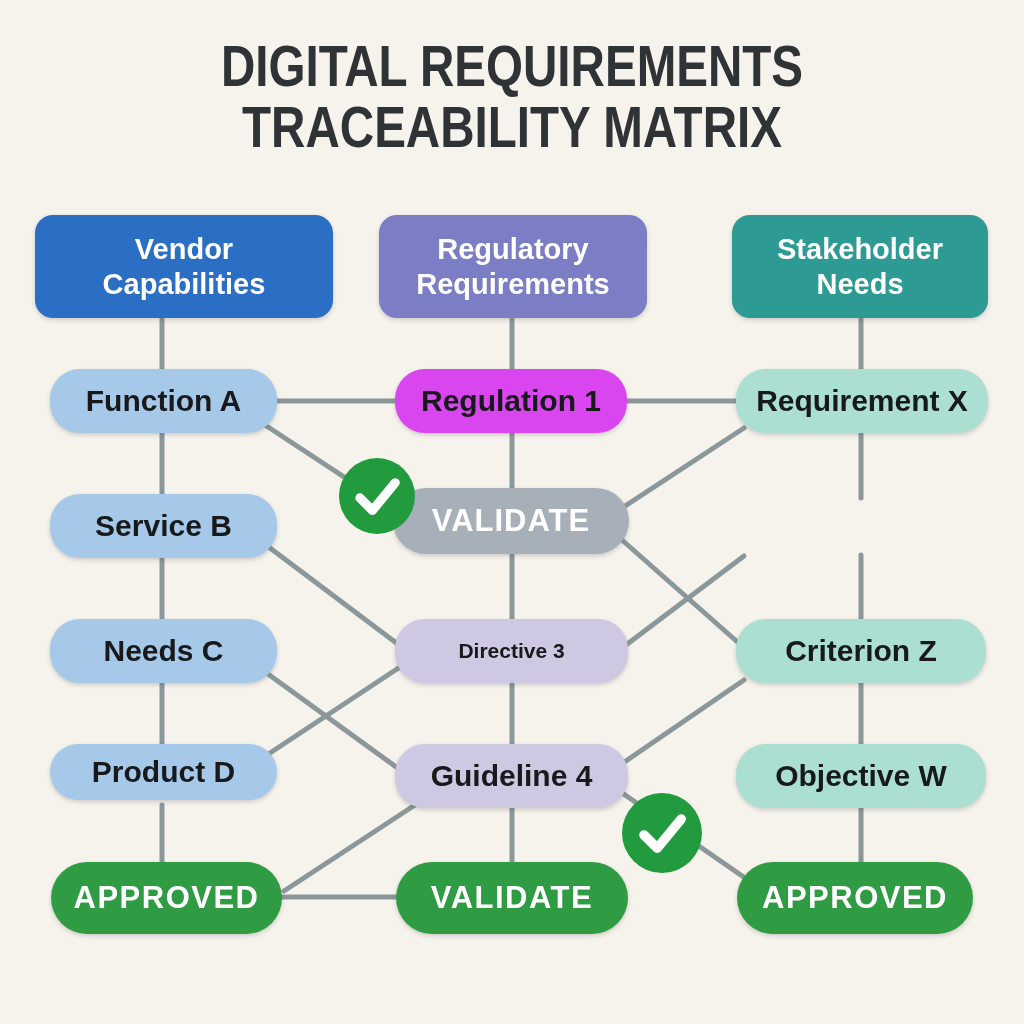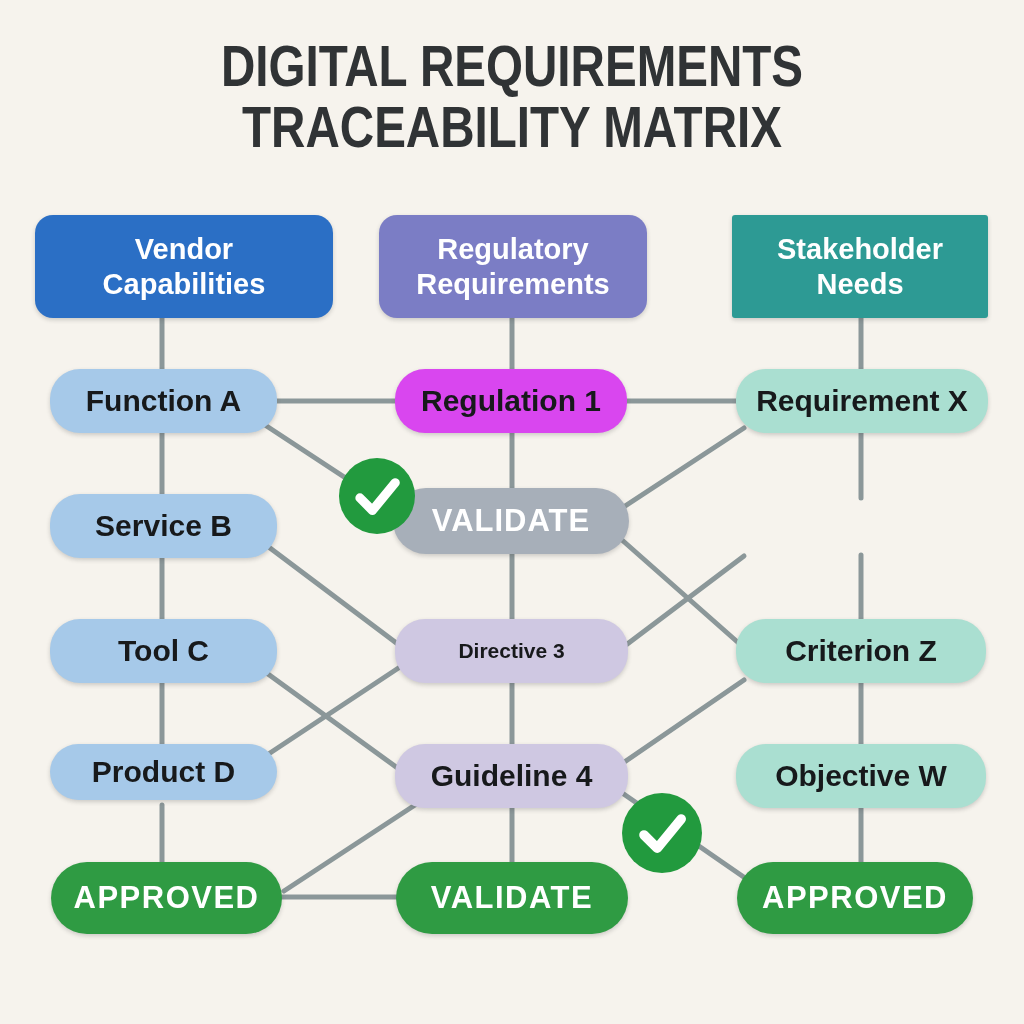--- a/index.html
+++ b/index.html
@@ -64,32 +64,32 @@
     </svg>
   <div id="nodes" class="layer">
       <div class="node" style="left: 35px; top: 215px; width: 298px; height: 103px; background: rgb(43, 111, 197); color: rgb(255, 255, 255); border-radius: 18px; font-size: 29px;">
         <span>Vendor</span>
         <span>Capabilities</span>
       </div>
       <div class="node" style="left: 379px; top: 215px; width: 268px; height: 103px; background: rgb(123, 125, 197); color: rgb(255, 255, 255); border-radius: 18px; font-size: 29px;">
         <span>Regulatory</span>
         <span>Requirements</span>
       </div>
-      <div class="node" style="left: 732px; top: 215px; width: 256px; height: 103px; background: rgb(45, 154, 148); color: rgb(255, 255, 255); border-radius: 3px; font-size: 29px;">
+      <div class="node" style="left: 732px; top: 215px; width: 256px; height: 103px; background: rgb(45, 154, 148); color: rgb(255, 255, 255); border-radius: 18px; font-size: 29px;">
         <span>Stakeholder</span>
         <span>Needs</span>
       </div>
       <div class="node" style="left: 50px; top: 369px; width: 227px; height: 64px; background: rgb(166, 201, 233); color: rgb(23, 25, 27); border-radius: 30px; font-size: 30px;">
         <span>Function A</span>
       </div>
       <div class="node" style="left: 50px; top: 494px; width: 227px; height: 64px; background: rgb(166, 201, 233); color: rgb(23, 25, 27); border-radius: 30px; font-size: 30px;">
         <span>Service B</span>
       </div>
       <div class="node" style="left: 50px; top: 619px; width: 227px; height: 64px; background: rgb(166, 201, 233); color: rgb(23, 25, 27); border-radius: 30px; font-size: 30px;">
-        <span>Tool C</span>
+        <span>Needs C</span>
       </div>
       <div class="node" style="left: 50px; top: 744px; width: 227px; height: 56px; background: rgb(166, 201, 233); color: rgb(23, 25, 27); border-radius: 30px; font-size: 30px;">
         <span>Product D</span>
       </div>
       <div class="node" style="left: 51px; top: 862px; width: 231px; height: 72px; background: rgb(47, 155, 67); color: rgb(255, 255, 255); border-radius: 36px; font-size: 31px; letter-spacing: 1.5px;">
         <span>APPROVED</span>
       </div>
       <div class="node" style="left: 395px; top: 369px; width: 232px; height: 64px; background: #d946ef; color: rgb(23, 25, 27); border-radius: 30px; font-size: 30px;">
         <span>Regulation 1</span>
       </div>

